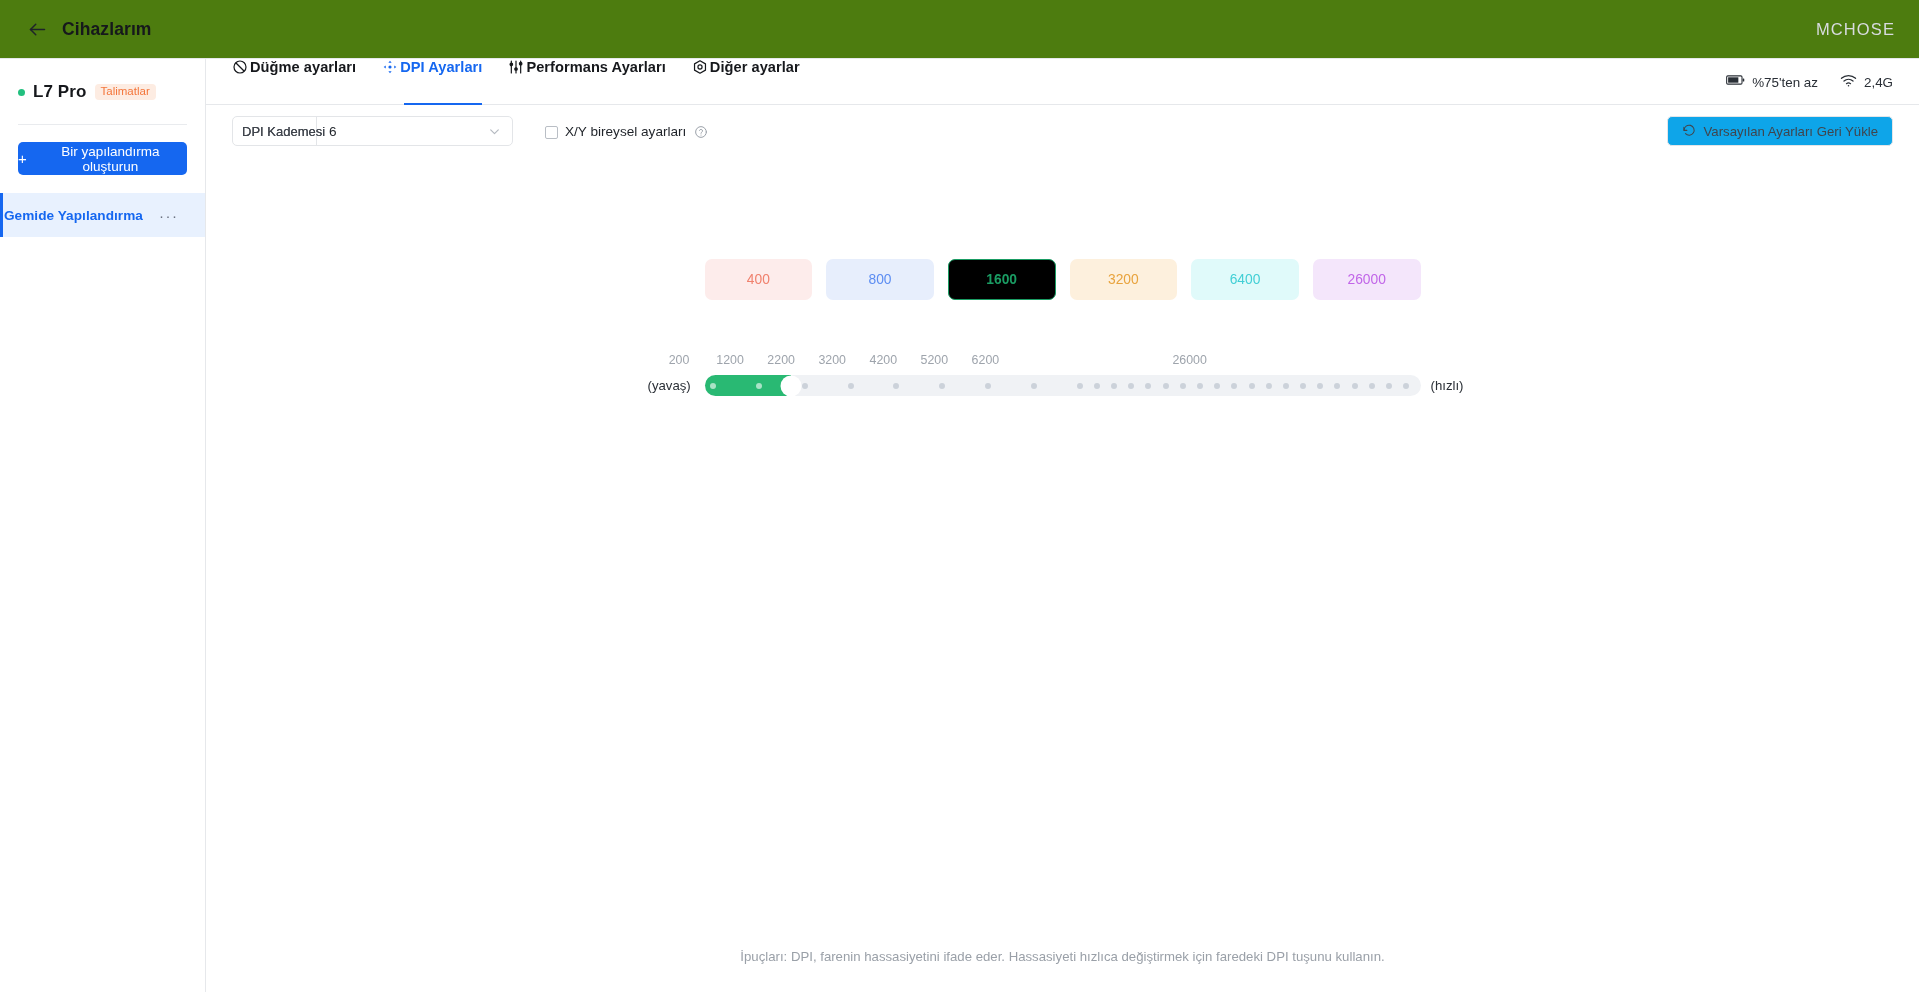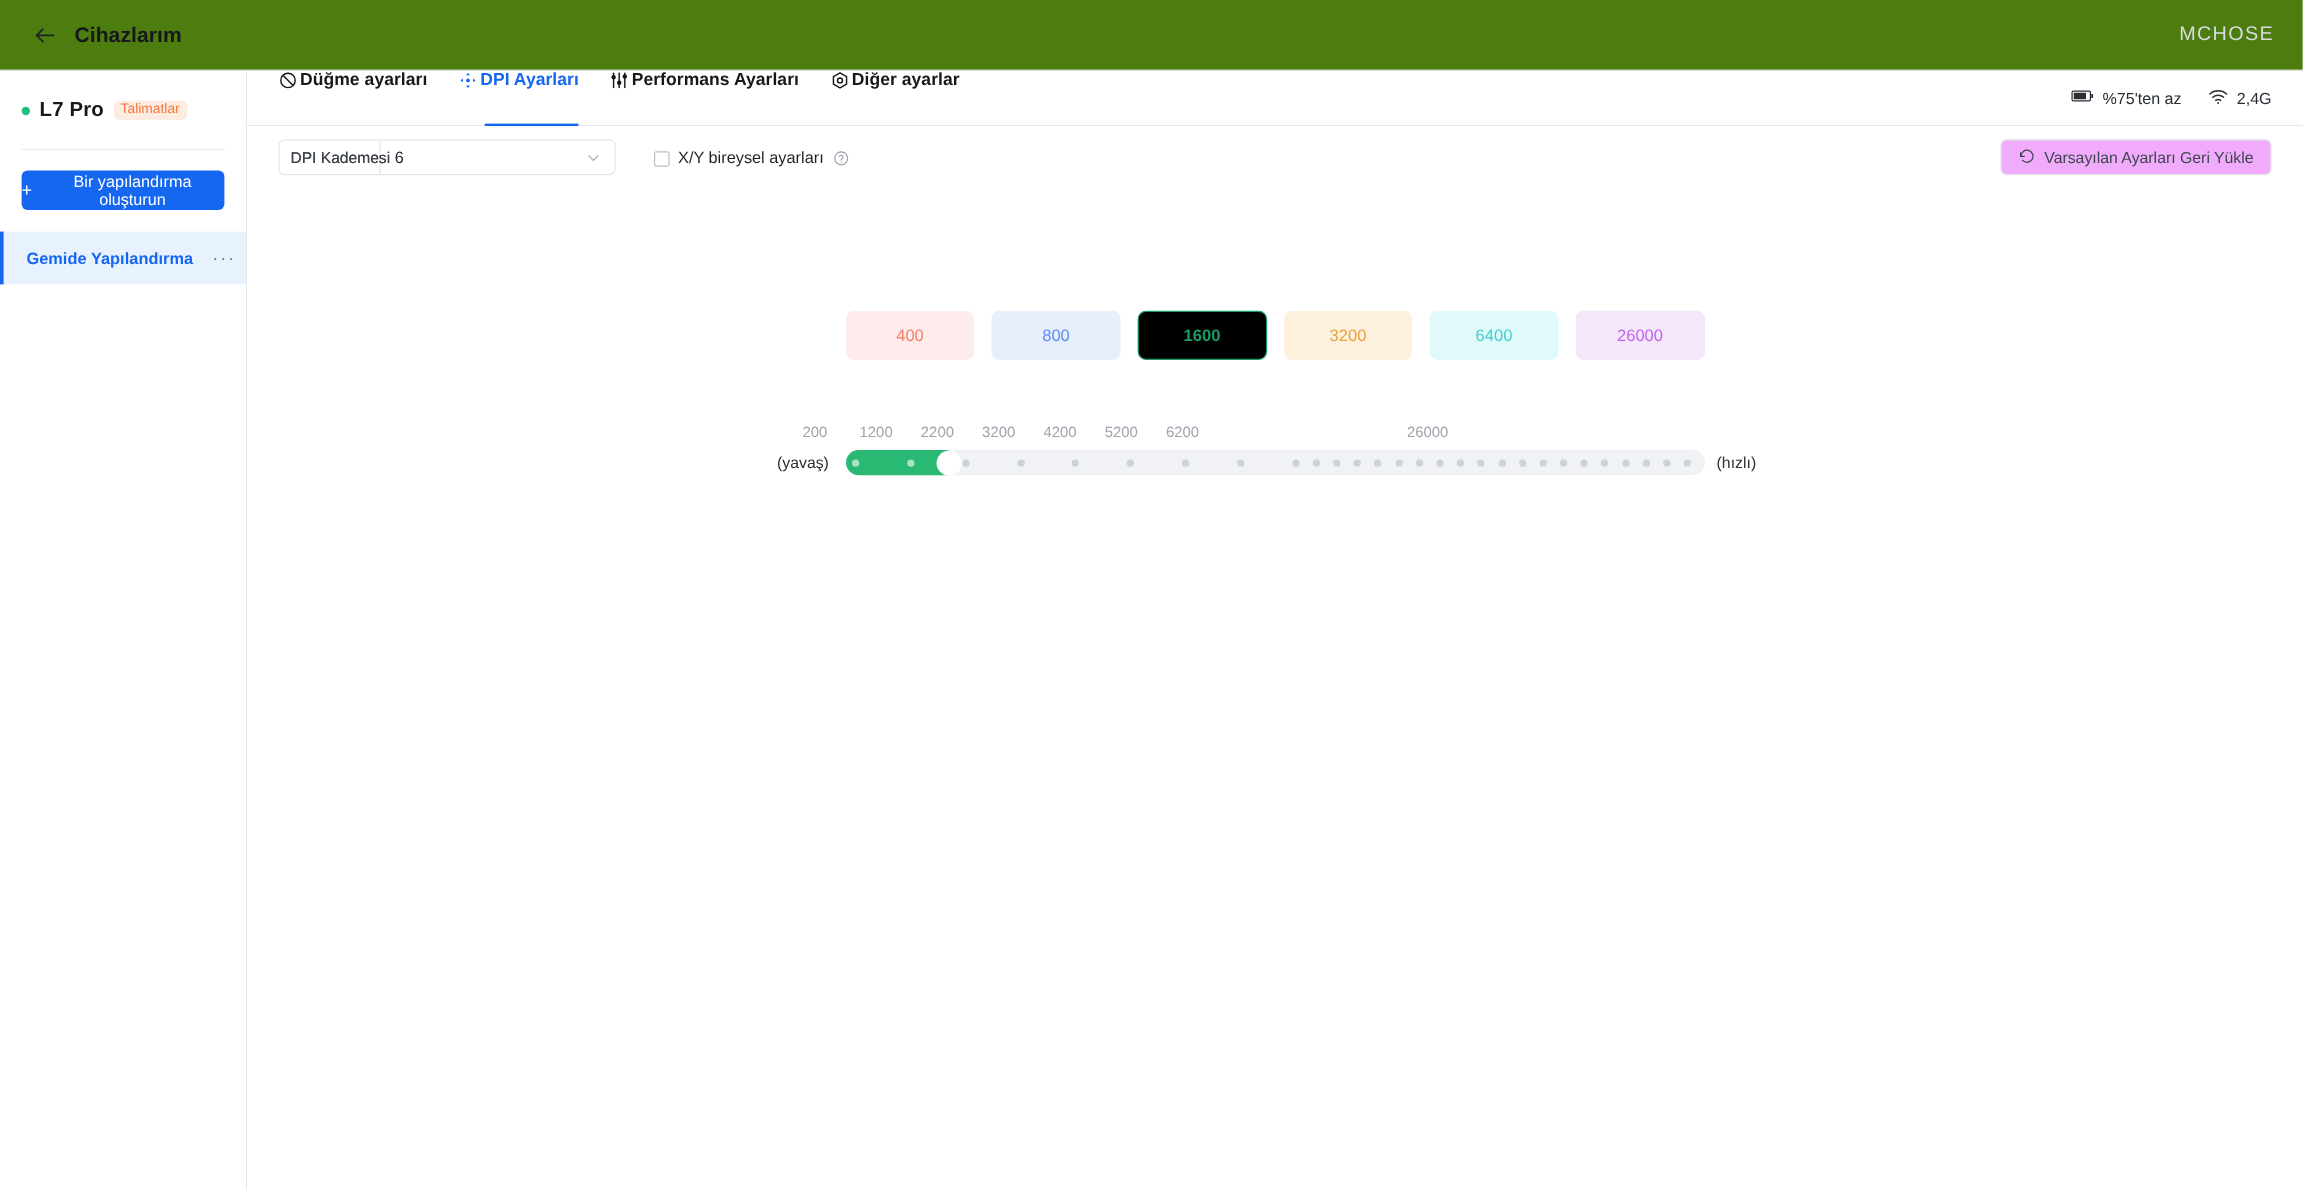--- a/index.html
+++ b/index.html
@@ -108,21 +108,21 @@
     gap: 7px;
     cursor: pointer;
   }
   .create-btn .plus { font-size: 15px; line-height: 1; font-weight: 400; }
   .config-item {
     margin-top: 18px;
     height: 44px;
     background: #e8f1fe;
     display: flex;
     align-items: center;
-    padding-left: 22px;
+    padding-left: 4px;
     position: relative;
     cursor: pointer;
   }
   .config-item::before {
     content: "";
     position: absolute;
     left: 0; top: 0; bottom: 0;
     width: 3px;
     background: #1567f0;
   }
@@ -262,21 +262,21 @@
     right: 26px;
     top: 50%;
     transform: translateY(-50%);
     height: 30px;
     display: flex;
     align-items: center;
     gap: 8px;
     padding: 0 14px;
     border: 1px solid #e3e5e8;
     border-radius: 5px;
-    background: #f0abfc;
+    background: #0ea5e9;
     font-size: 13.2px;
     font-family: inherit;
     color: #40454d;
     cursor: pointer;
     white-space: nowrap;
   }
 
   
   .stage { flex: 1; position: relative; }
 
@@ -632,16 +632,17 @@
                 <span class="track-dot" style="left: 93.2%;"></span>
                 <span class="track-dot" style="left: 95.6%;"></span>
                 <span class="track-dot" style="left: 98%;"></span>
               </div>
             <div class="knob" style="left: 12.1%;"></div>
           </div>
           <span class="edge-label right">(hızlı)</span>
         </div>
       </div>
 
+      <div class="hint">İpuçları: DPI, farenin hassasiyetini ifade eder. Hassasiyeti hızlıca değiştirmek için faredeki DPI tuşunu kullanın.</div>
     </div>
 
   </div>
 </div>
 
 </body></html>

